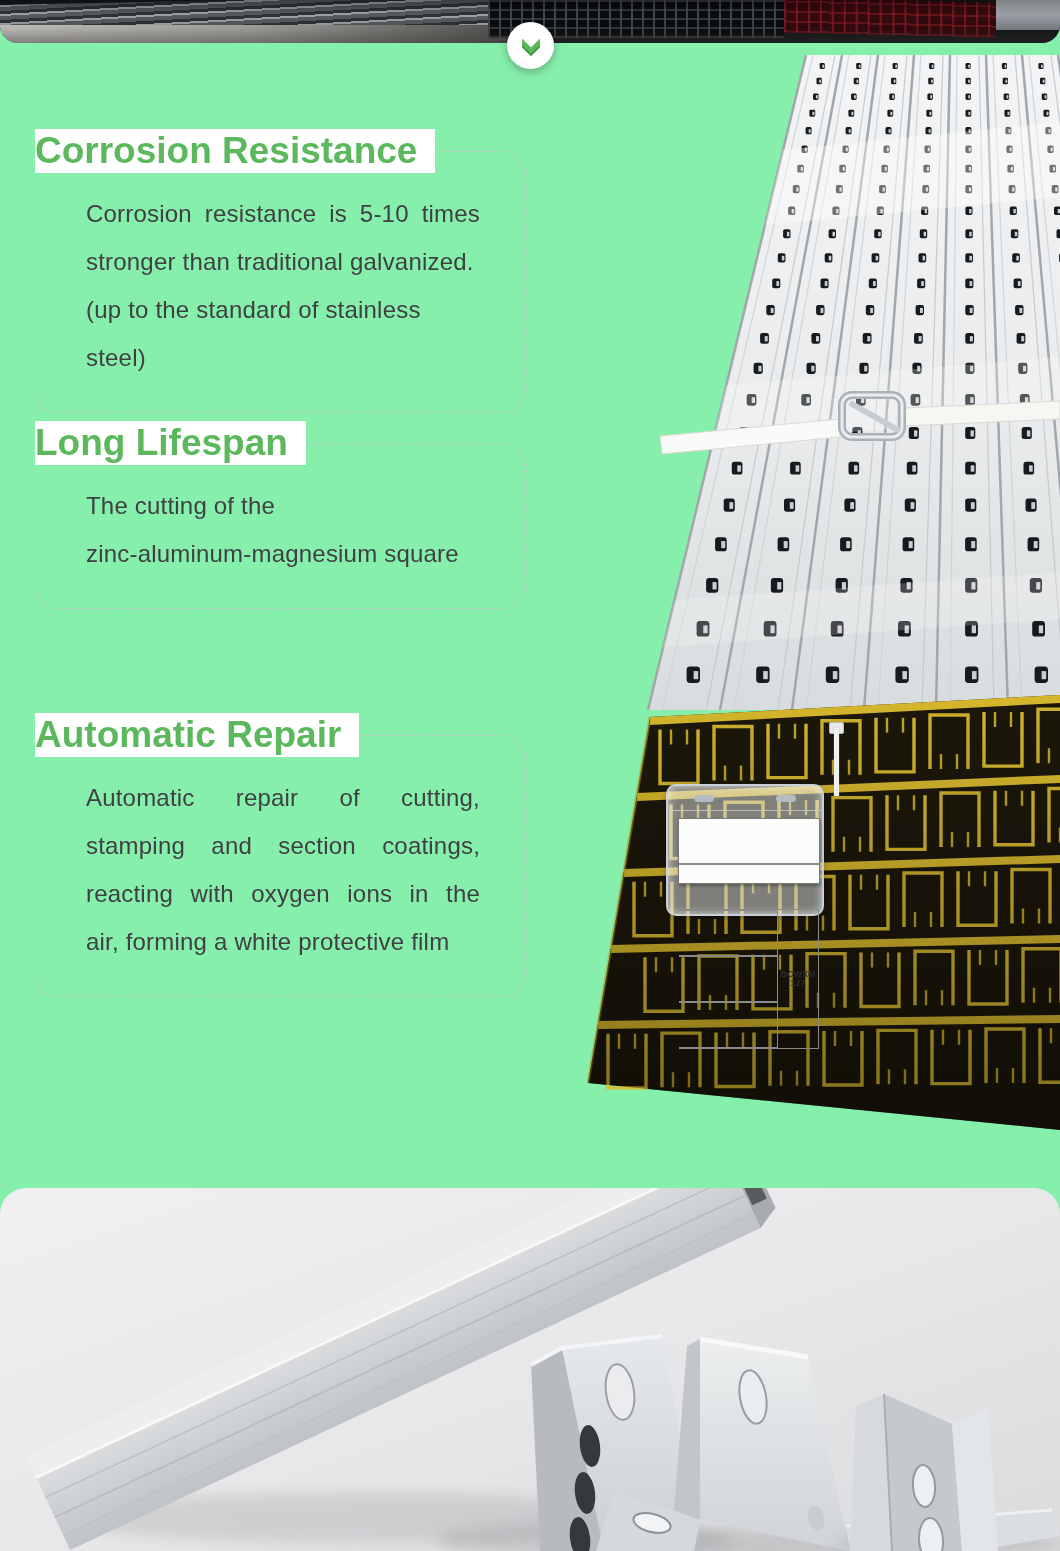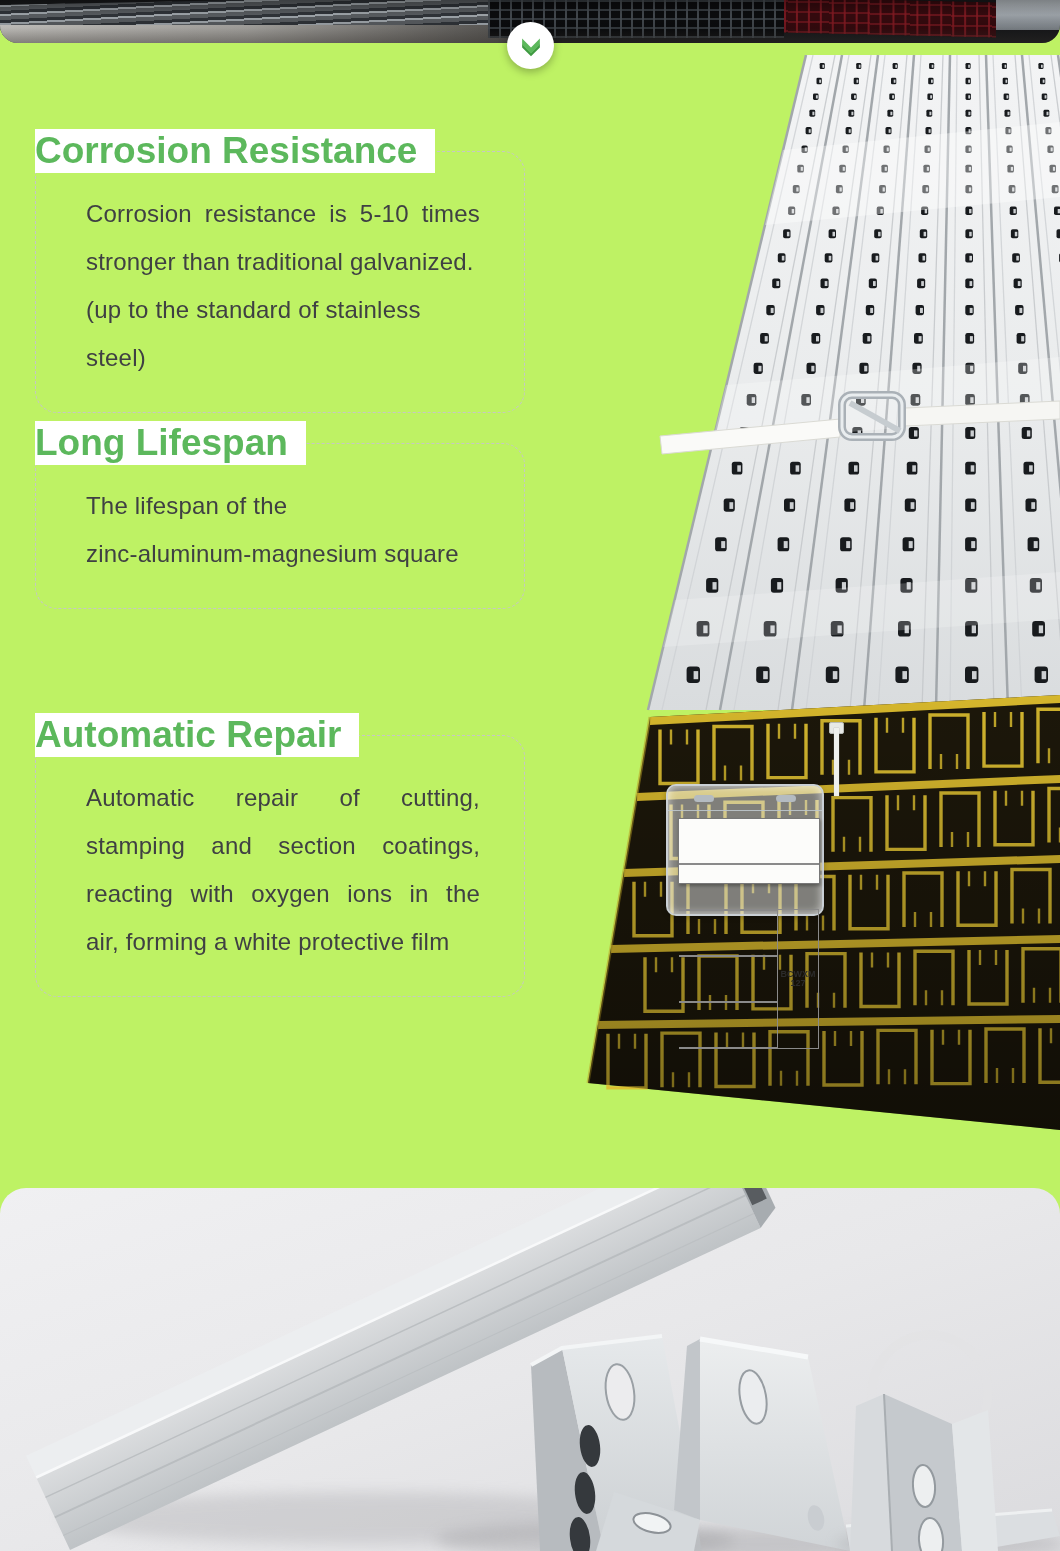--- a/index.html
+++ b/index.html
@@ -1,19 +1,19 @@
 <!DOCTYPE html>
 <html style="--green: #5cb85c;"><head>
 <meta charset="utf-8">
 <style>
   * { box-sizing: border-box; margin: 0; padding: 0; }
   html,body { background:#ffffff; }
   .page {
     position: relative; width: 1060px; height: 1551px;
-    background: #bef264; overflow: hidden;
+    background: #86efac; overflow: hidden;
     font-family: "Liberation Sans", "DejaVu Sans", sans-serif;
   }
 
   
   .hdr {
     position: absolute; top: 0; left: 0; width: 1060px; height: 43px;
     border-radius: 0 0 18px 18px; overflow: hidden; background: #17181a;
   }
   .hdr > div { position: absolute; }
   .hdr-stack-left { left:0; top:0; width:46%; height:74%; transform: skewY(-1.2deg);
@@ -117,21 +117,21 @@
     <div class="fbox">
       <p class="line j">Corrosion resistance is 5-10 times</p>
       <p class="line">stronger than traditional galvanized.</p>
       <p class="line">(up to the standard of stainless steel)</p>
     </div>
   </div>
 
   <div class="feature s2">
     <h2 class="ftitle">Long Lifespan</h2>
     <div class="fbox">
-      <p class="line">The lifespan of the</p>
+      <p class="line">The cutting of the</p>
       <p class="line">zinc-aluminum-magnesium square</p>
     </div>
   </div>
 
   <div class="feature s3">
     <h2 class="ftitle">Automatic Repair</h2>
     <div class="fbox">
       <p class="line j">Automatic repair of cutting,</p>
       <p class="line j">stamping and section coatings,</p>
       <p class="line j">reacting with oxygen ions in the</p>

